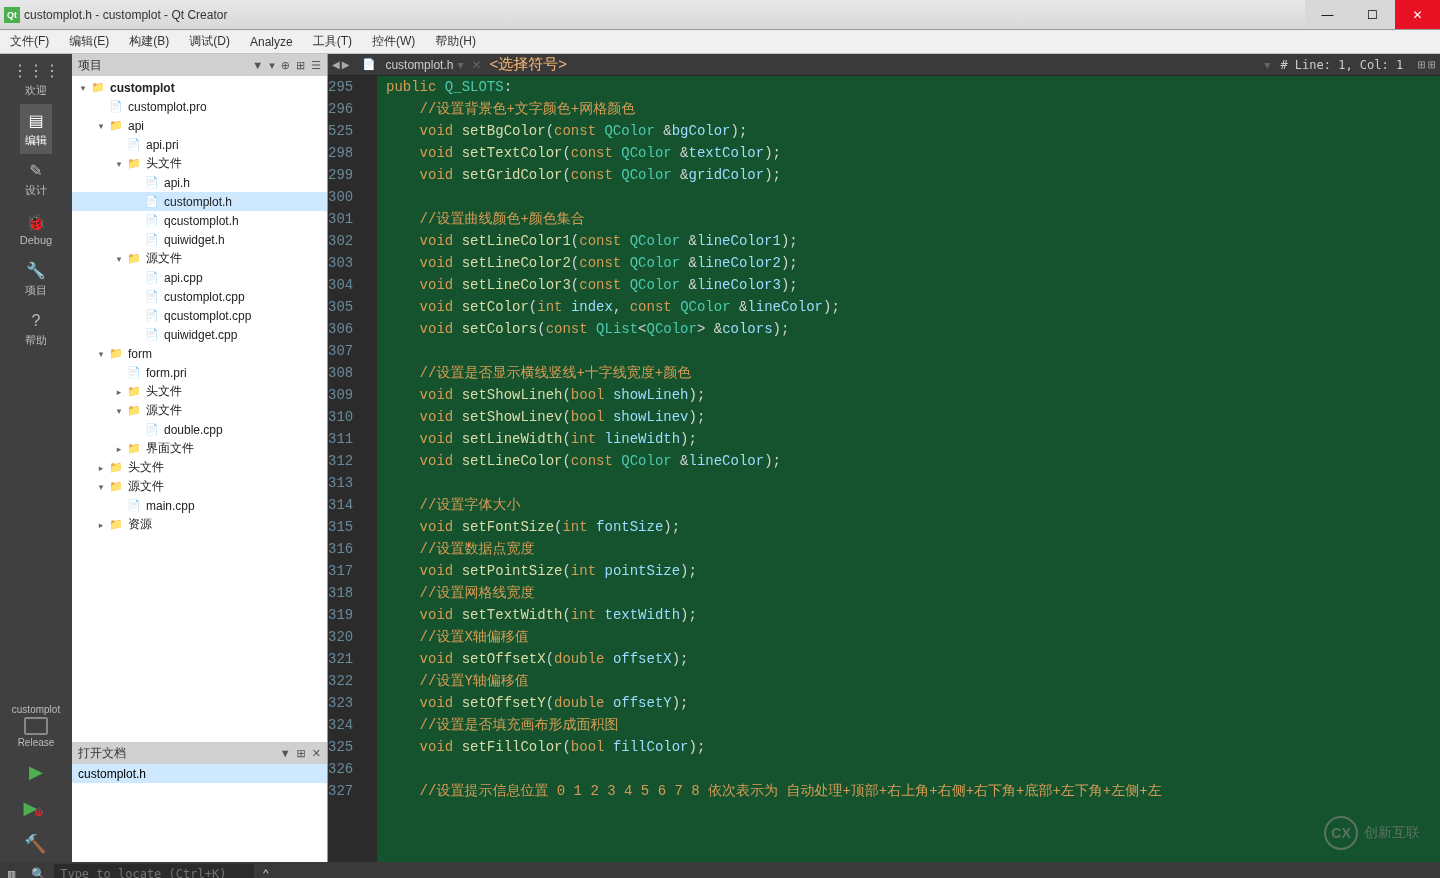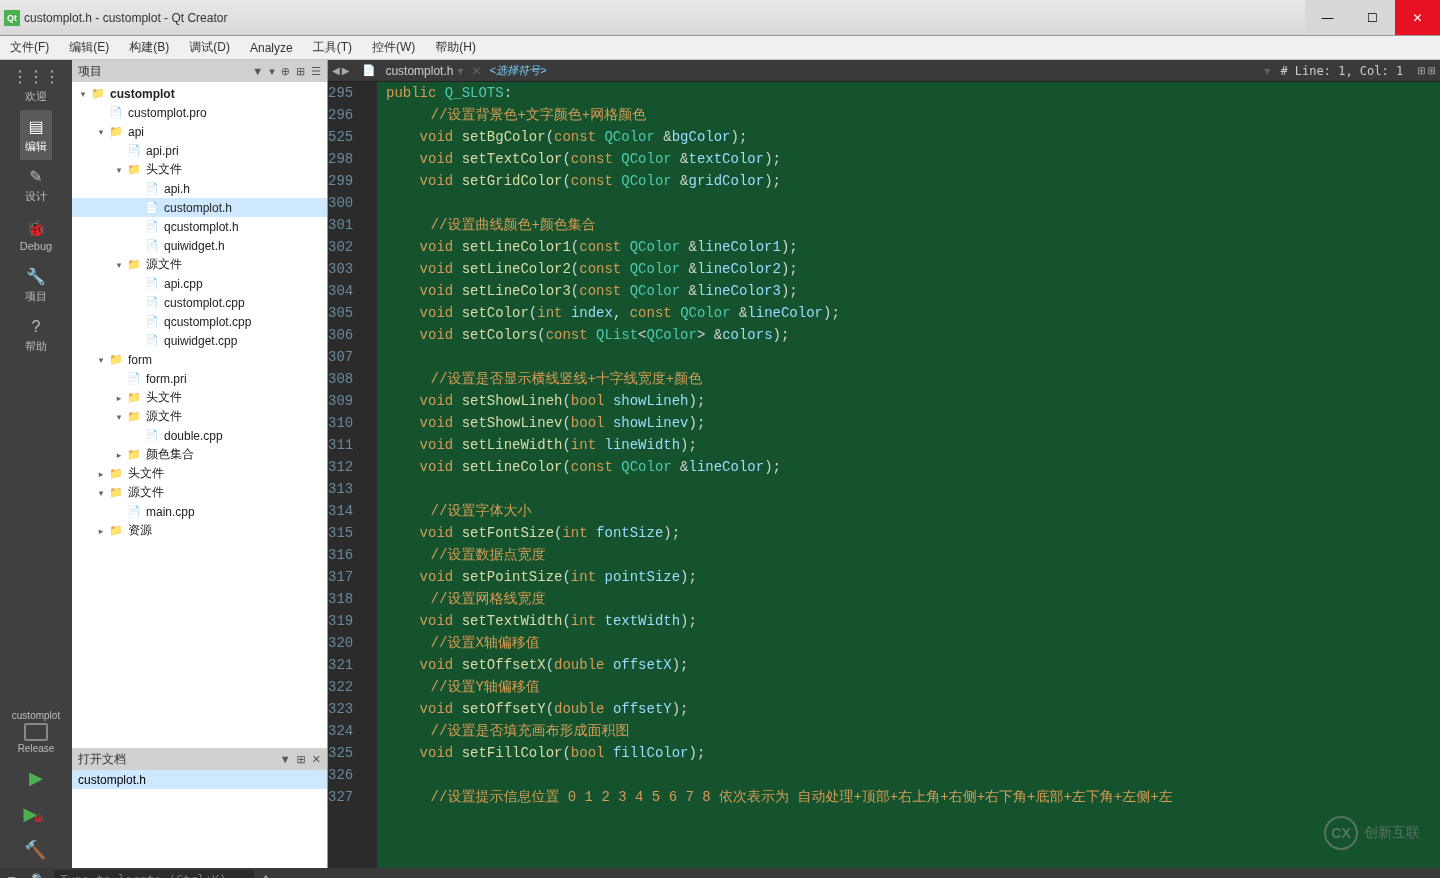--- a/index.html
+++ b/index.html
@@ -1,17 +1,17 @@
 <!DOCTYPE html>
 <html><head>
 <meta charset="utf-8">
 <style>
 * { margin: 0; padding: 0; box-sizing: border-box; }
 body { font-family: "Segoe UI", "Microsoft YaHei", sans-serif; font-size: 12px; background: #2d2d2d; overflow: hidden; width: 1440px; height: 878px; }
-.titlebar { height: 36px; background: linear-gradient(#e8e8e8, #d8d8d8); display: flex; align-items: center; border-bottom: 1px solid #999; }
+.titlebar { height: 30px; background: linear-gradient(#e8e8e8, #d8d8d8); display: flex; align-items: center; border-bottom: 1px solid #999; }
 .titlebar-icon { width: 16px; height: 16px; margin: 0 4px; background: #4caf50; display: flex; align-items: center; justify-content: center; color: #fff; font-size: 9px; font-weight: bold; }
 .titlebar-text { flex: 1; color: #333; font-size: 12px; }
 .win-buttons { display: flex; height: 100%; }
 .win-btn { width: 45px; display: flex; align-items: center; justify-content: center; font-size: 12px; }
 .win-min { background: #d8d8d8; }
 .win-max { background: #d8d8d8; }
 .win-close { background: #e81123; color: #fff; }
 .menubar { height: 24px; background: #f0f0f0; display: flex; align-items: center; border-bottom: 1px solid #c4c4c4; }
 .menu-item { padding: 0 10px; color: #333; font-size: 12px; height: 100%; display: flex; align-items: center; }
 .main { display: flex; height: calc(878px - 22px - 24px - 24px); }
@@ -37,31 +37,31 @@
 .file-pro { color: #888; }
 .bold { font-weight: bold; }
 .open-docs { height: 120px; display: flex; flex-direction: column; }
 .open-docs-list { flex: 1; background: #fff; }
 .doc-row { height: 19px; display: flex; align-items: center; padding: 0 6px; font-size: 12px; background: #cde8ff; }
 .editor-area { flex: 1; display: flex; flex-direction: column; background: #2b2b2b; }
 .editor-tabs { height: 22px; background: #3a3a3a; display: flex; align-items: center; border-bottom: 1px solid #222; }
 .nav-arrows { display: flex; gap: 2px; padding: 0 4px; color: #aaa; font-size: 10px; }
 .tab-file { display: flex; align-items: center; padding: 0 8px; color: #ccc; font-size: 12px; gap: 4px; height: 100%; }
 .tab-sep { color: #666; }
-.symbol-sel { color: #7dd3fc; padding: 0 8px; font-size: 11px; font-style: italic; }
+.symbol-sel { color: #fdba74; padding: 0 8px; font-size: 15px; }
 .tab-spacer { flex: 1; }
 .line-info { color: #ccc; font-family: Consolas, monospace; font-size: 12px; padding: 0 10px; }
 .code-area { flex: 1; display: flex; overflow: hidden; font-family: Consolas, "Courier New", monospace; font-size: 14px; line-height: 22px; }
 .gutter { width: 50px; background: #2b2b2b; text-align: right; padding-right: 24px; color: #6a8a9a; border-right: 1px solid #3a3a3a; }
 .code { flex: 1; background: #14532d; padding-left: 8px; white-space: pre; overflow: hidden; }
 .kw { color: #d69c56; }
 .cls { color: #4ec9b0; }
 .fn { color: #dcdcaa; }
 .ident { color: #9cdcfe; }
-.comment { color: #d69c56; margin-left: 11px; }
+.comment { color: #d69c56; }
 .punc { color: #d4d4d4; }
 .statusbar { height: 24px; background: #3a3a3a; display: flex; align-items: center; color: #ccc; font-family: Consolas, monospace; font-size: 12px; }
 .status-seg { padding: 0 8px; display: flex; align-items: center; height: 100%; gap: 4px; }
 .locate-input { background: #2b2b2b; color: #888; border: none; height: 20px; padding: 0 6px; width: 200px; font-family: inherit; font-size: 12px; }
 .watermark { position: absolute; right: 20px; bottom: 28px; opacity: 0.6; display: flex; align-items: center; gap: 6px; color: #888; font-size: 14px; }
 .watermark .logo { width: 34px; height: 34px; border: 2px solid #888; border-radius: 50%; display: flex; align-items: center; justify-content: center; font-weight: bold; }
 </style>
 </head>
 <body>
 
@@ -230,21 +230,21 @@
           <span class="">源文件</span>
         </div>
         <div class="tree-row" style="padding-left: 58px;">
           <span class="tree-arrow"></span>
           <span class="tree-icon file-cpp">📄</span>
           <span class="">double.cpp</span>
         </div>
         <div class="tree-row" style="padding-left: 40px;">
           <span class="tree-arrow">▸</span>
           <span class="tree-icon folder">📁</span>
-          <span class="">颜色集合</span>
+          <span class="">界面文件</span>
         </div>
         <div class="tree-row" style="padding-left: 22px;">
           <span class="tree-arrow">▸</span>
           <span class="tree-icon folder">📁</span>
           <span class="">头文件</span>
         </div>
         <div class="tree-row" style="padding-left: 22px;">
           <span class="tree-arrow">▾</span>
           <span class="tree-icon folder">📁</span>
           <span class="">源文件</span>

